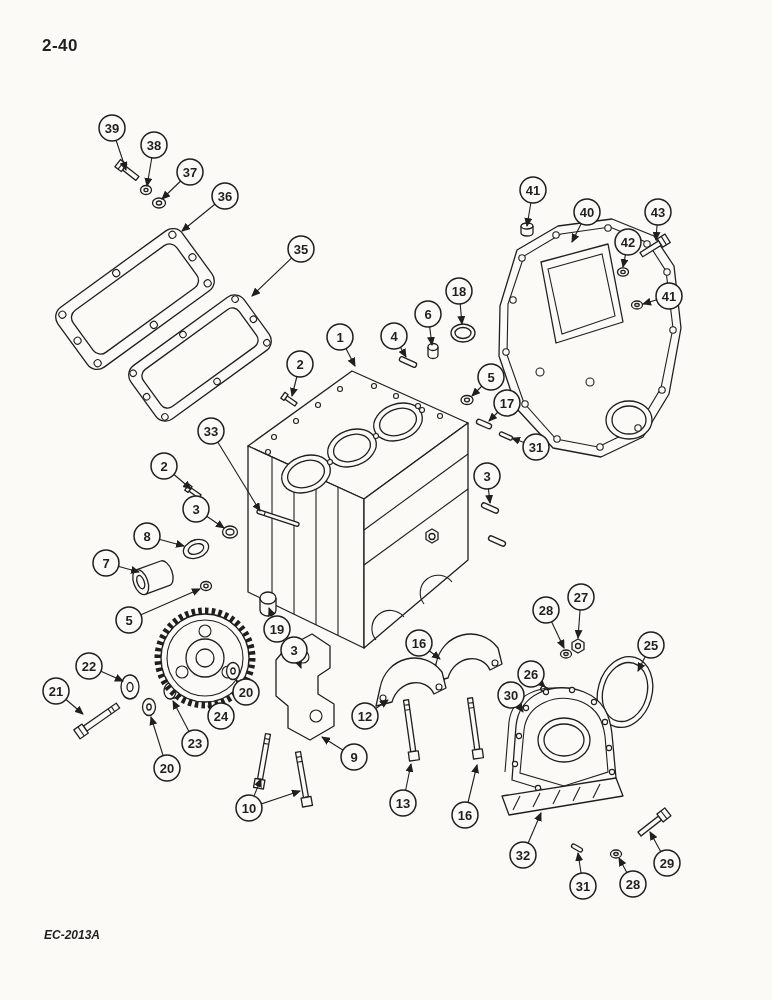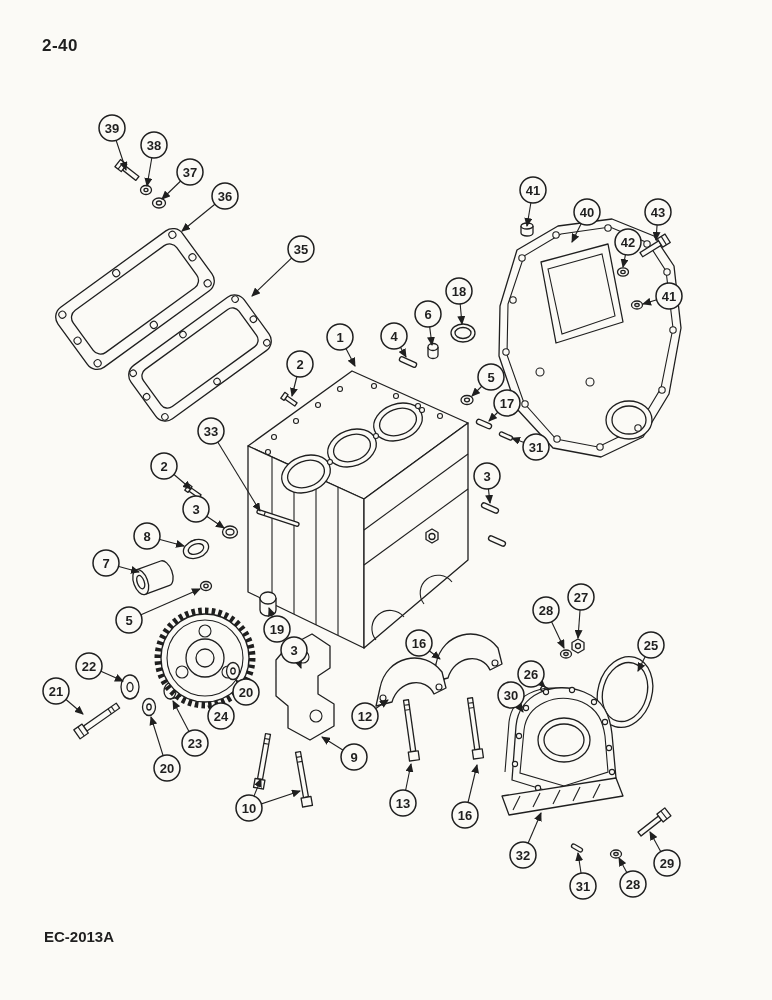--- a/index.html
+++ b/index.html
@@ -11,21 +11,21 @@
     overflow: hidden;
   }
   .page { position: absolute; inset: 0; text-align: center; }
   .page-number {
     position: absolute; left: 42px; top: 36px; z-index: 3;
     font-size: 17px; font-weight: bold; letter-spacing: .5px;
     color: var(--ink, #1f1f1f);
   }
   .figure-code {
     position: absolute; left: 44px; top: 928px; z-index: 3;
-    font-size: 15px; font-weight: bold; color: var(--ink, #1f1f1f);
+    font-size: 12px; font-weight: bold; color: var(--ink, #1f1f1f); font-style: italic;
   }
   svg.diagram { position: absolute; inset: 0; z-index: 1; }
   .part  { fill: var(--paper, #fbfaf6); stroke: var(--ink, #1f1f1f); stroke-width: 1.3; stroke-linejoin: round; }
   .hole  { fill: var(--paper, #fbfaf6); stroke: var(--ink, #1f1f1f); stroke-width: 1.1; }
   .ln    { fill: none; stroke: var(--ink, #1f1f1f); stroke-width: 1.1; }
   .teeth { fill: none; stroke: var(--ink, #1f1f1f); stroke-width: 7; stroke-dasharray: 3.5 3.2; }
   .leader { stroke: var(--ink, #1f1f1f); stroke-width: 1.1; fill: none; }
   .balloon { fill: var(--paper, #fbfaf6); stroke: var(--ink, #1f1f1f); stroke-width: 1.5; }
   .balloon-label {
     font-family: "Liberation Sans", sans-serif;

